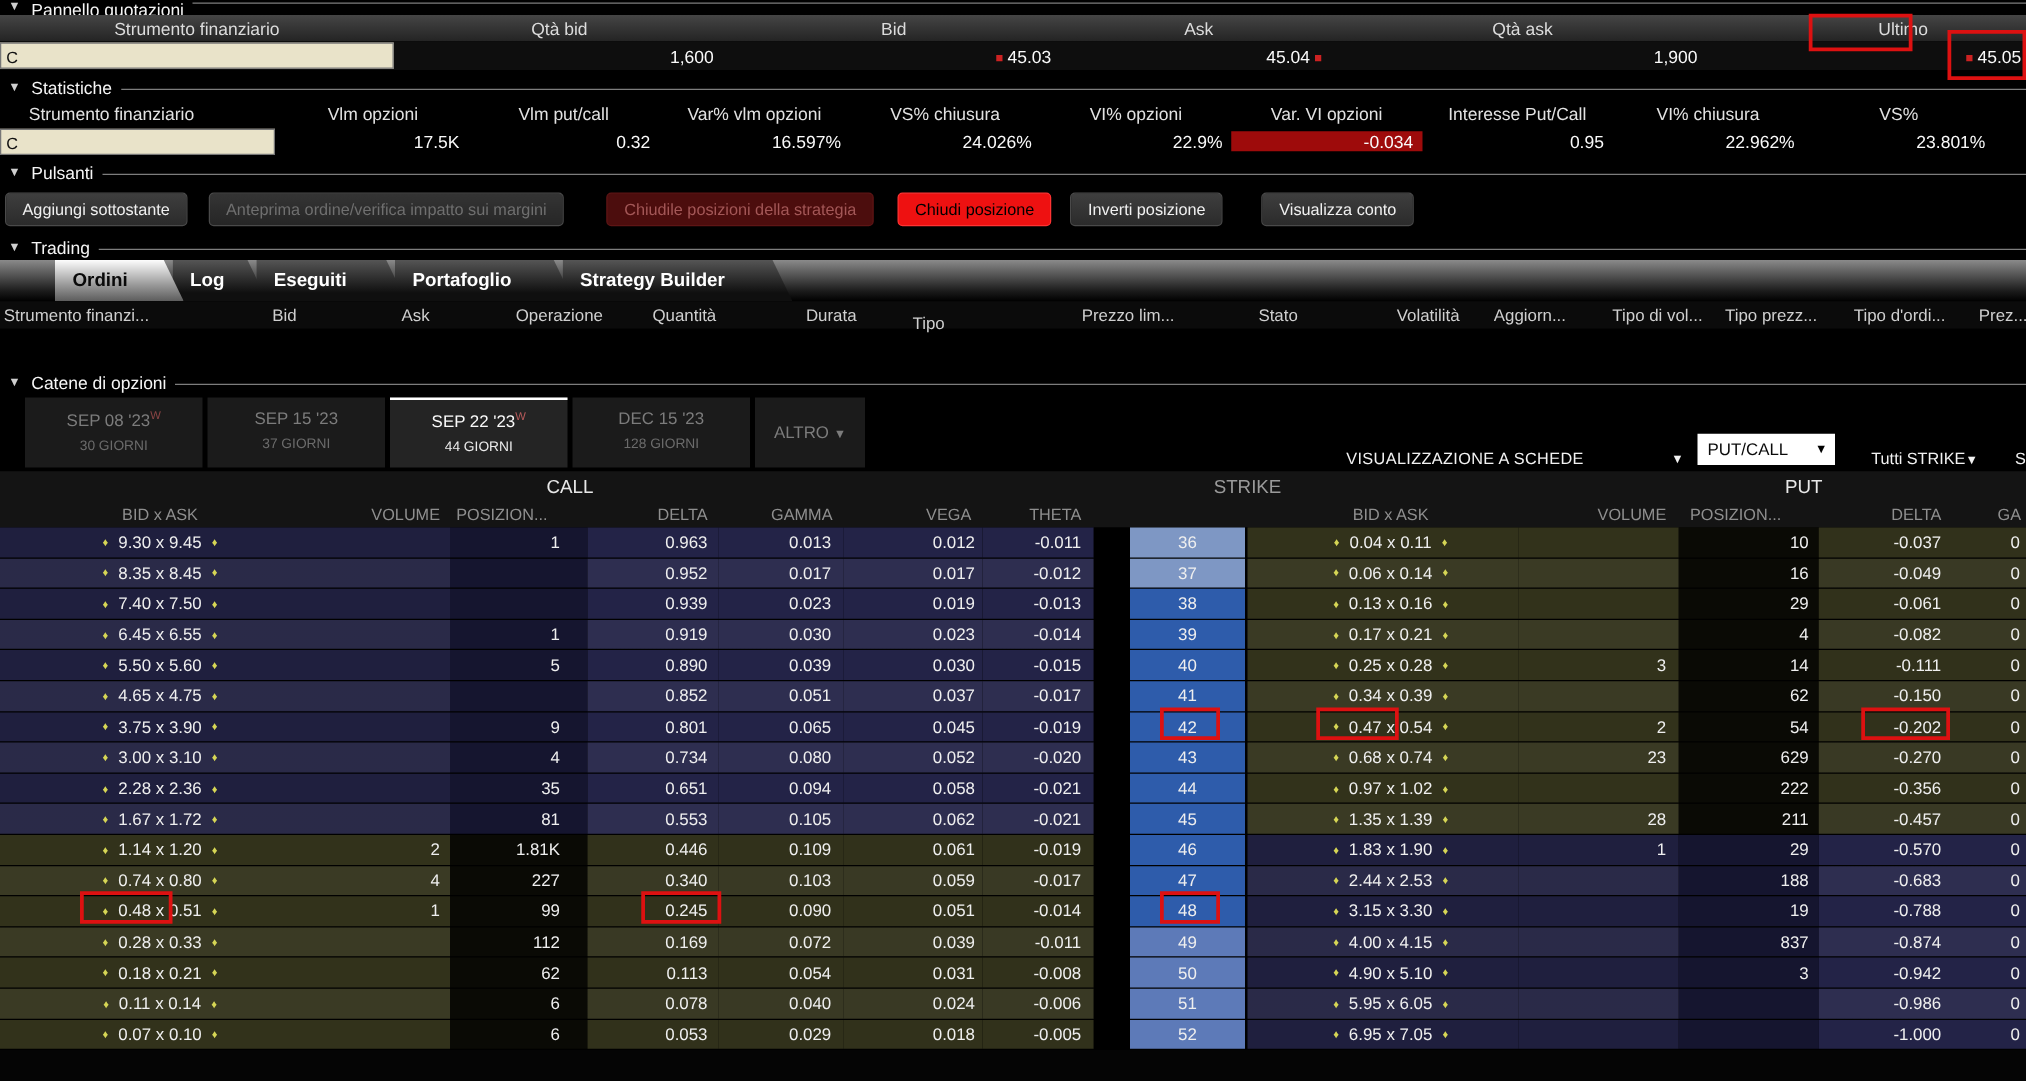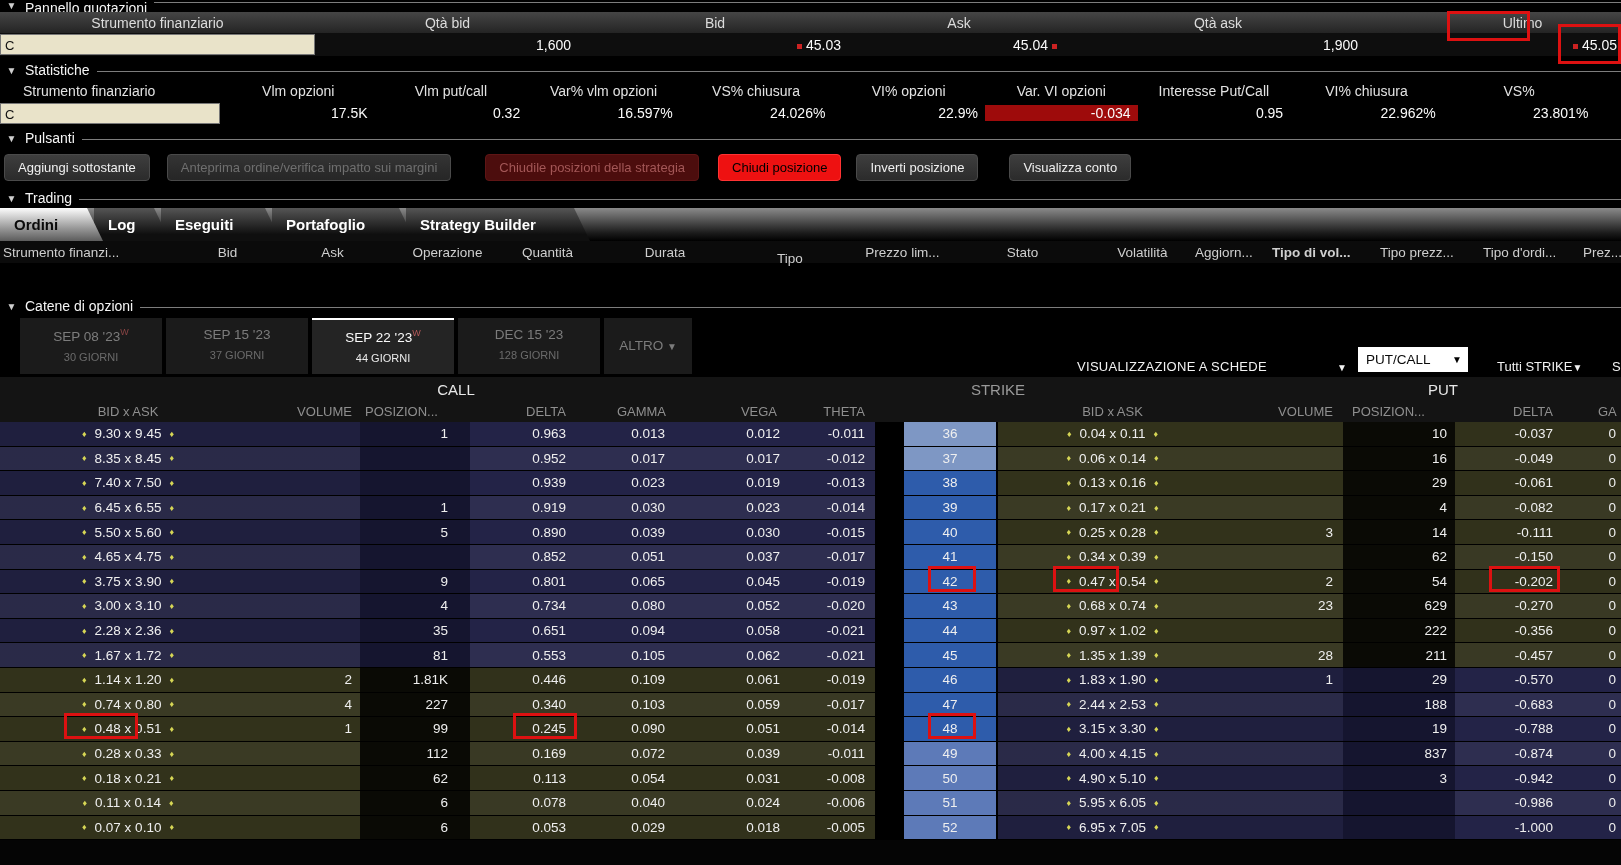--- a/index.html
+++ b/index.html
@@ -33,21 +33,21 @@
   .neg-cell { background:#9e0b0b; }
   
   #btn-row { display:flex; align-items:center; height:38px; padding-left:4px; }
   .pbtn { height:27px; border-radius:4px; border:1px solid #4a4a4a; font-size:13px;
     padding:0 13px; background:linear-gradient(#3e3e3e,#2b2b2b); color:#f0f0f0; white-space:nowrap; }
   .pbtn.disabled { color:#6f6f6f; background:linear-gradient(#343434,#262626); }
   .pbtn.danger-disabled { background:#4c0d0d; border-color:#5e1515; color:#a35757; }
   .pbtn.danger { background:#ee1111; border-color:#ff3333; color:#000000; }
   
   #trad-tabs { height:33px; background:linear-gradient(#8a8a8a,#1c1c1c 75%,#000);
-    display:flex; align-items:stretch; }
+    display:flex; align-items:stretch;padding-left:44px; }
   .ttab { clip-path:polygon(0 0,calc(100% - 16px) 0,100% 100%,0 100%);
     display:flex; align-items:center; padding:0 26px 0 14px; font-size:15px; font-weight:bold;
     background:linear-gradient(#555,#0f0f0f 80%); color:#fff; margin-right:-9px; }
   .ttab.active { background:linear-gradient(#fdfdfd,#9a9a9a 60%,#5c5c5c); color:#0a0a0a; z-index:2; }
   #trad-cols { height:22px; background:#0b0b0b; display:flex; align-items:center; }
   #trad-cols span { font-size:13.5px; color:#cfcfcf; display:inline-block; white-space:nowrap; overflow:hidden; }
   #trad-empty { height:33px; background:#000; }
   
   #exp-band { position:relative; height:61px; background:#000; }
   #exp-tabs { position:absolute; left:20px; top:2px; display:flex; gap:4px; }
@@ -200,26 +200,26 @@
       <div class="ttab" style="width: 143px;">Portafoglio</div>
       <div class="ttab" style="width: 184px;">Strategy Builder</div>
     </div>
   <div id="trad-cols">
       <span style="width: 190px; text-align: left; padding-left: 3px;">Strumento finanzi...</span>
       <span style="width: 75px; text-align: center;">Bid</span>
       <span style="width: 135px; text-align: center;">Ask</span>
       <span style="width: 95px; text-align: center;">Operazione</span>
       <span style="width: 105px; text-align: center;">Quantità</span>
       <span style="width: 130px; text-align: center;">Durata</span>
-      <span style="width: 120px; text-align: center; margin-top: 12px;">Tipo</span>
+      <span style="width: 120px; text-align: left; margin-top: 12px;">Tipo</span>
       <span style="width: 105px; text-align: center;">Prezzo lim...</span>
       <span style="width: 135px; text-align: center;">Stato</span>
       <span style="width: 105px; text-align: center;">Volatilità</span>
       <span style="width: 77px; text-align: left;">Aggiorn...</span>
-      <span style="width: 108px; text-align: left; font-weight: bold;">Tipo di vol...</span>
+      <span style="width: 108px; text-align: center;">Tipo di vol...</span>
       <span style="width: 103px; text-align: left;">Tipo prezz...</span>
       <span style="width: 100px; text-align: left;">Tipo d'ordi...</span>
       <span style="width: 38px; text-align: left;">Prez...</span>
     </div>
   <div id="trad-empty"></div>
 </div>
 
 <div id="sec-chains">
   <div class="sec-head">
     <span class="tri">▼</span>

